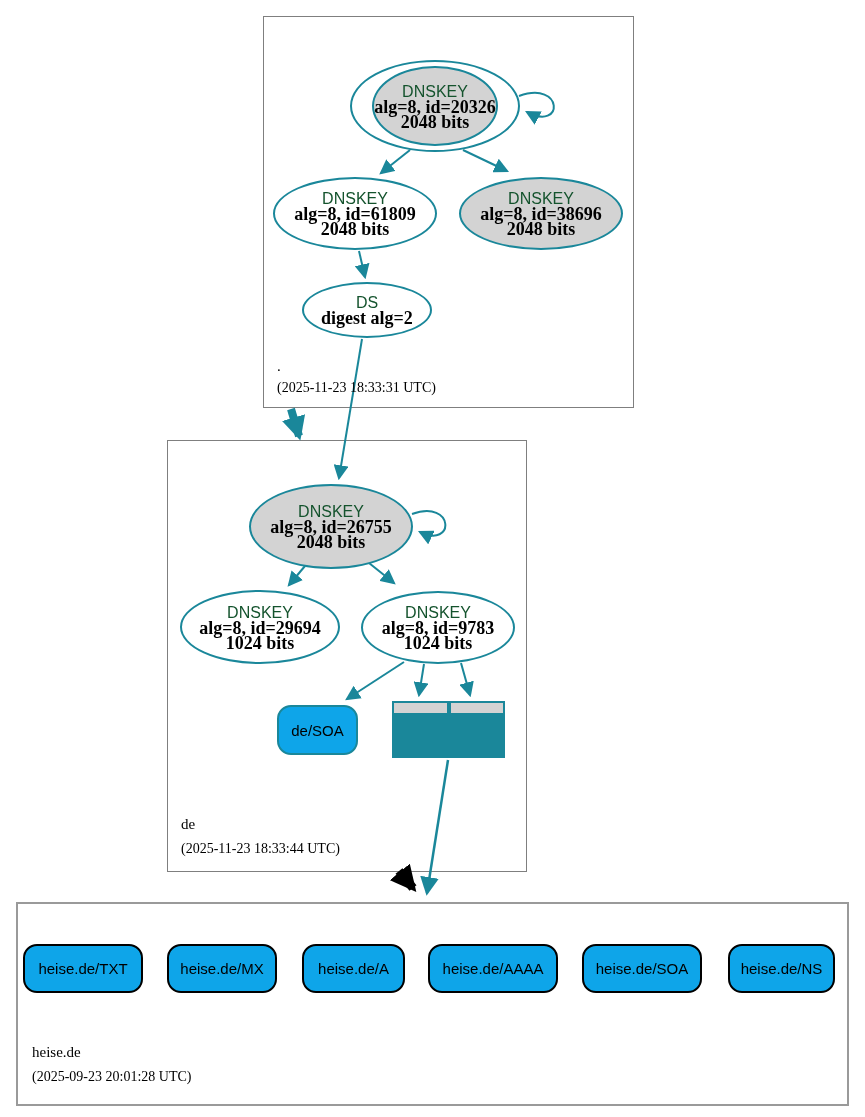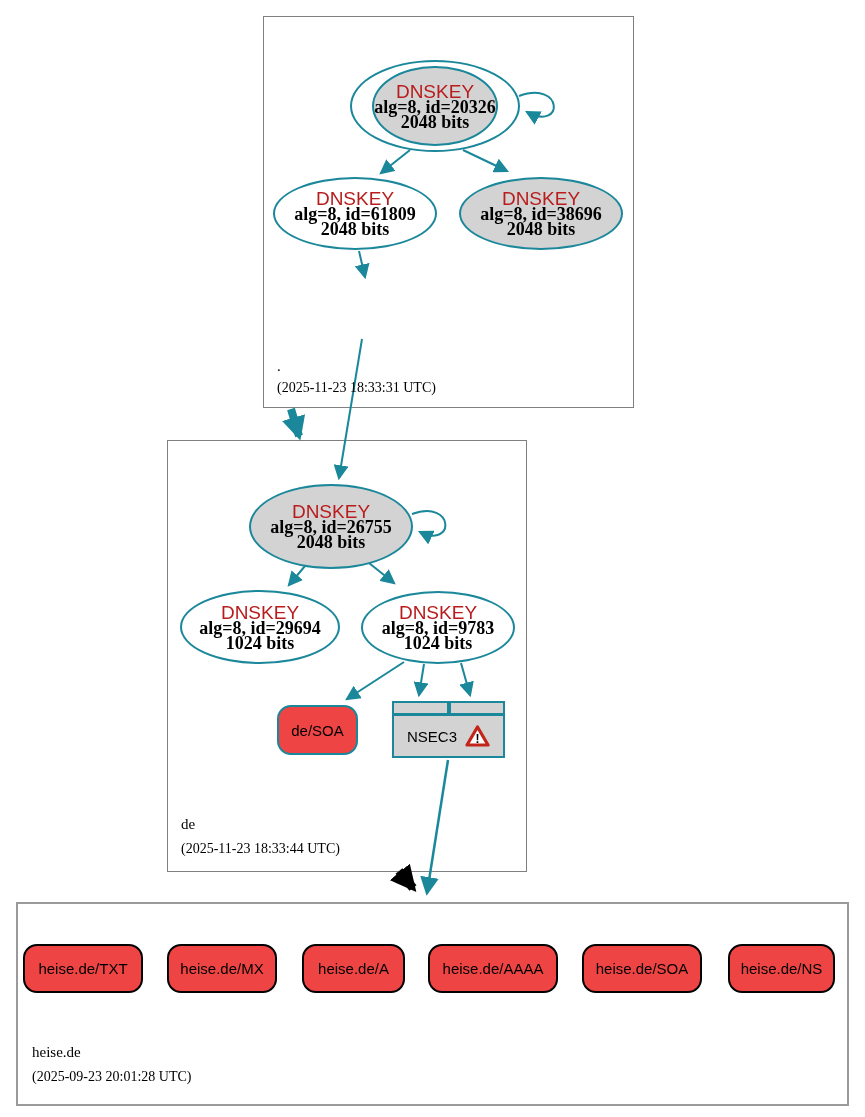--- a/index.html
+++ b/index.html
@@ -10,24 +10,24 @@
   .zone-box.outer { border:2px solid #9a9a9a; }
 
   #edges { position:absolute; left:0; top:0; width:865px; height:1117px; pointer-events:none; }
 
   .node { position:absolute; display:flex; flex-direction:column; align-items:center; justify-content:center; text-align:center; }
   .ellipse { border:2px solid #1a879a; border-radius:50%; background:#fff; }
   .ellipse.gray { background:#d3d3d3; }
   .ellipse-outer { border:2px solid #1a879a; border-radius:50%; background:#fff; padding:4px; display:flex; }
   .ellipse-inner { flex:1; border:2px solid #1a879a; border-radius:50%; background:#d3d3d3; display:flex; flex-direction:column; align-items:center; justify-content:center; text-align:center; }
 
-  .node-title { font-size:19px; color:#b91c1c; line-height:17px; }
+  .node-title { font-size:16px; color:#14532d; line-height:17px; }
   .node-sub { font-family:"Liberation Serif", "DejaVu Serif", serif; font-size:18px; color:#000; line-height:15px;font-weight:bold; }
 
-  .rrset { position:absolute; border:2px solid #1a879a; border-radius:14px; background:#ef4444;
+  .rrset { position:absolute; border:2px solid #1a879a; border-radius:14px; background:#0ea5e9;
            display:flex; align-items:center; justify-content:center; font-size:15px; color:#000; }
   .rrset.black { border:2px solid #000; }
 
   .zone-label { position:absolute; font-family:"Liberation Serif", "DejaVu Serif", serif; font-size:15px; color:#000; }
   .zone-ts { position:absolute; font-family:"Liberation Serif", "DejaVu Serif", serif; font-size:14px; color:#000; }
 
   
   .nsec3 { position:absolute; background:#1a879a; padding:2px; display:flex; flex-direction:column; }
   .nsec3-head { display:flex; gap:4px; height:10px; }
   .nsec3-cell { flex:1; background:#d3d3d3; }
@@ -89,20 +89,24 @@
     <div class="node-sub">alg=8, id=61809</div>
     <div class="node-sub">2048 bits</div>
   </div>
 
   <div class="node ellipse gray" style="left:459px; top:177px; width:164px; height:73px;">
     <div class="node-title">DNSKEY</div>
     <div class="node-sub">alg=8, id=38696</div>
     <div class="node-sub">2048 bits</div>
   </div>
 
+  <div class="node ellipse" style="left:302px; top:282px; width:130px; height:56px;">
+    <div class="node-title">DS</div>
+    <div class="node-sub">digest alg=2</div>
+  </div>
 
   <div class="zone-label" style="left:277px; top:358px;">.</div>
   <div class="zone-ts" style="left:277px; top:380px;">(2025-11-23 18:33:31 UTC)</div>
 
   <div class="node ellipse gray" style="left:249px; top:484px; width:164px; height:85px;">
     <div class="node-title">DNSKEY</div>
     <div class="node-sub">alg=8, id=26755</div>
     <div class="node-sub">2048 bits</div>
   </div>
 
@@ -120,27 +124,20 @@
 
   <div class="rrset" style="left:277px; top:705px; width:81px; height:50px;">
     <span>de/SOA</span>
   </div>
 
   <div class="nsec3" style="left:392px; top:701px; width:113px; height:57px;">
     <div class="nsec3-head">
       <div class="nsec3-cell"></div>
       <div class="nsec3-cell"></div>
     </div>
-    <div class="nsec3-body">
-      <span>NSEC3</span>
-      <svg width="25" height="22" viewBox="0 0 25 22">
-        <path d="M12.5 2 L23 20 L2 20 Z" fill="#fff" stroke="#c4251b" stroke-width="3.2" stroke-linejoin="round"></path>
-        <text x="12.5" y="18" font-size="12" font-weight="bold" text-anchor="middle" fill="#000">!</text>
-      </svg>
-    </div>
   </div>
 
   <div class="zone-label" style="left:181px; top:816px;text-align:right;">de</div>
   <div class="zone-ts" style="left:181px; top:841px;">(2025-11-23 18:33:44 UTC)</div>
 
   <div class="rrset black" style="left:23px; top:944px; width:120px; height:49px;">
     <span>heise.de/TXT</span>
   </div>
   <div class="rrset black" style="left:167px; top:944px; width:110px; height:49px;text-align:center;">
     <span>heise.de/MX</span>

